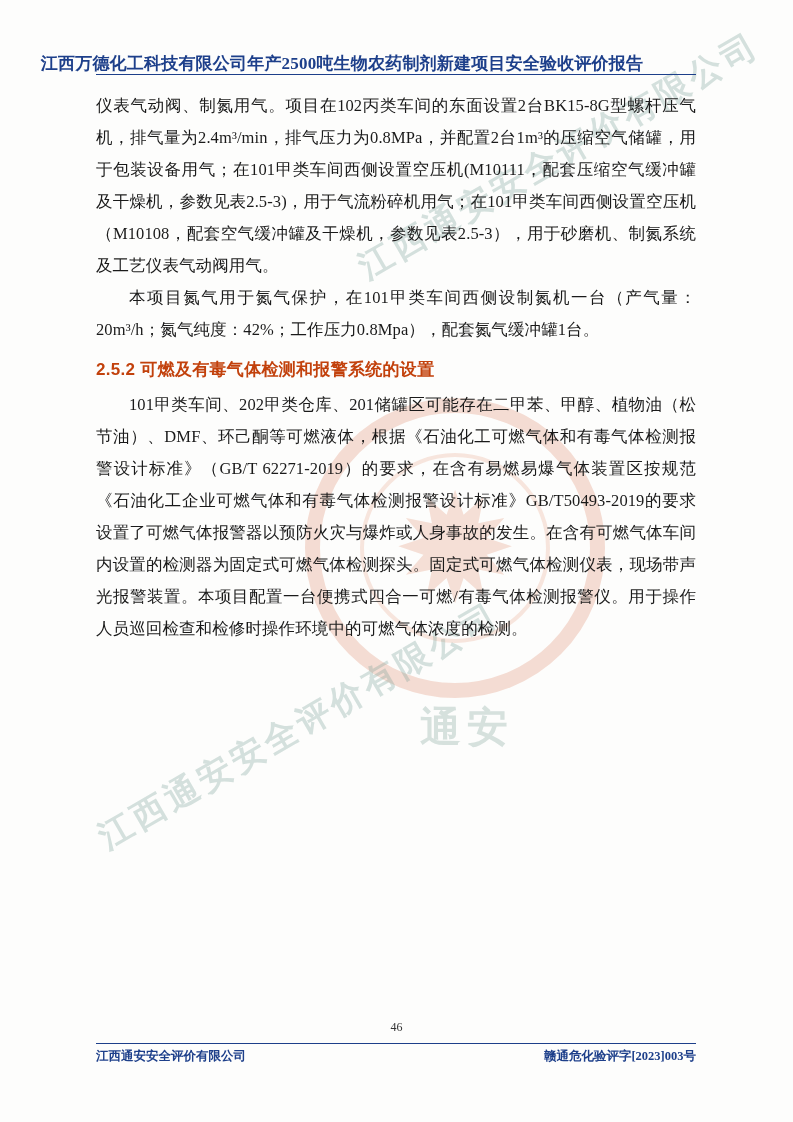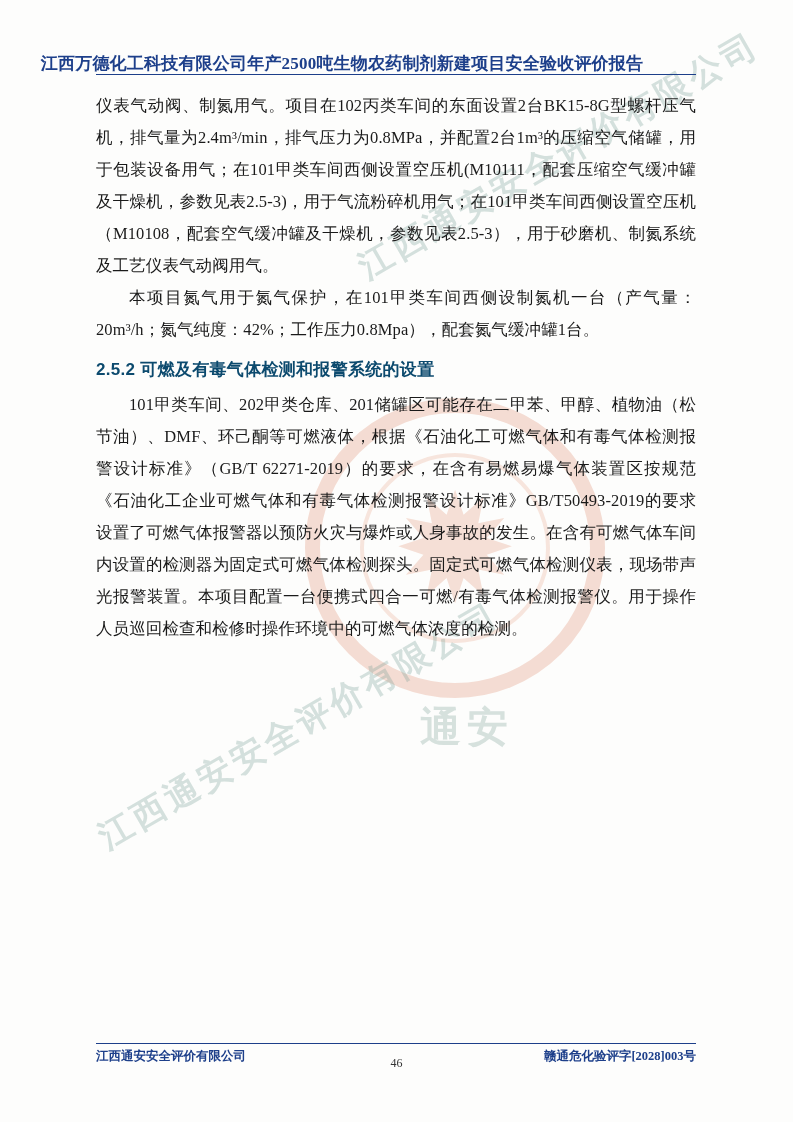--- a/index.html
+++ b/index.html
@@ -134,36 +134,36 @@
     color: #1a1a1a;
   }
   p.indent {
     text-indent: 2em;
   }
   h2.section {
     margin: 9px 0 4px 0;
     font-size: 17px;
     line-height: 30px;
     font-weight: bold;
-    color: #0c4a6e;
+    color: #c2410c;
     font-family: "Liberation Sans", sans-serif;
     letter-spacing: 0.3px;
   }
   .footer-rule {
     position: absolute;
     left: 96px;
     top: 1043px;
     width: 600px;
     height: 1px;
     background: #1d3f8a;
   }
   .page-number {
     position: absolute;
     left: 0;
-    top: 1056px;
+    top: 1020px;
     width: 793px;
     text-align: center;
     font-size: 12px;
     color: #333;
   }
   .footer {
     position: absolute;
     left: 96px;
     top: 1048px;
     width: 600px;
@@ -196,17 +196,17 @@
       <p class="para">仪表气动阀、制氮用气。项目在102丙类车间的东面设置2台BK15-8G型螺杆压气机，排气量为2.4m³/min，排气压力为0.8MPa，并配置2台1m³的压缩空气储罐，用于包装设备用气；在101甲类车间西侧设置空压机(M10111，配套压缩空气缓冲罐及干燥机，参数见表2.5-3)，用于气流粉碎机用气；在101甲类车间西侧设置空压机（M10108，配套空气缓冲罐及干燥机，参数见表2.5-3），用于砂磨机、制氮系统及工艺仪表气动阀用气。</p>
       <p class="para indent">本项目氮气用于氮气保护，在101甲类车间西侧设制氮机一台（产气量：20m³/h；氮气纯度：42%；工作压力0.8Mpa），配套氮气缓冲罐1台。</p>
       <h2 class="section">2.5.2 可燃及有毒气体检测和报警系统的设置</h2>
       <p class="para indent">101甲类车间、202甲类仓库、201储罐区可能存在二甲苯、甲醇、植物油（松节油）、DMF、环己酮等可燃液体，根据《石油化工可燃气体和有毒气体检测报警设计标准》（GB/T 62271-2019）的要求，在含有易燃易爆气体装置区按规范《石油化工企业可燃气体和有毒气体检测报警设计标准》GB/T50493-2019的要求设置了可燃气体报警器以预防火灾与爆炸或人身事故的发生。在含有可燃气体车间内设置的检测器为固定式可燃气体检测探头。固定式可燃气体检测仪表，现场带声光报警装置。本项目配置一台便携式四合一可燃/有毒气体检测报警仪。用于操作人员巡回检查和检修时操作环境中的可燃气体浓度的检测。</p>
     </div>
 
     <div class="page-number">46</div>
     <div class="footer-rule"></div>
     <div class="footer">
       <span>江西通安安全评价有限公司</span>
-      <span>赣通危化验评字[2028]003号</span>
+      <span>赣通危化验评字[2023]003号</span>
     </div>
 
   </div>
 </div>
 
 </body></html>

